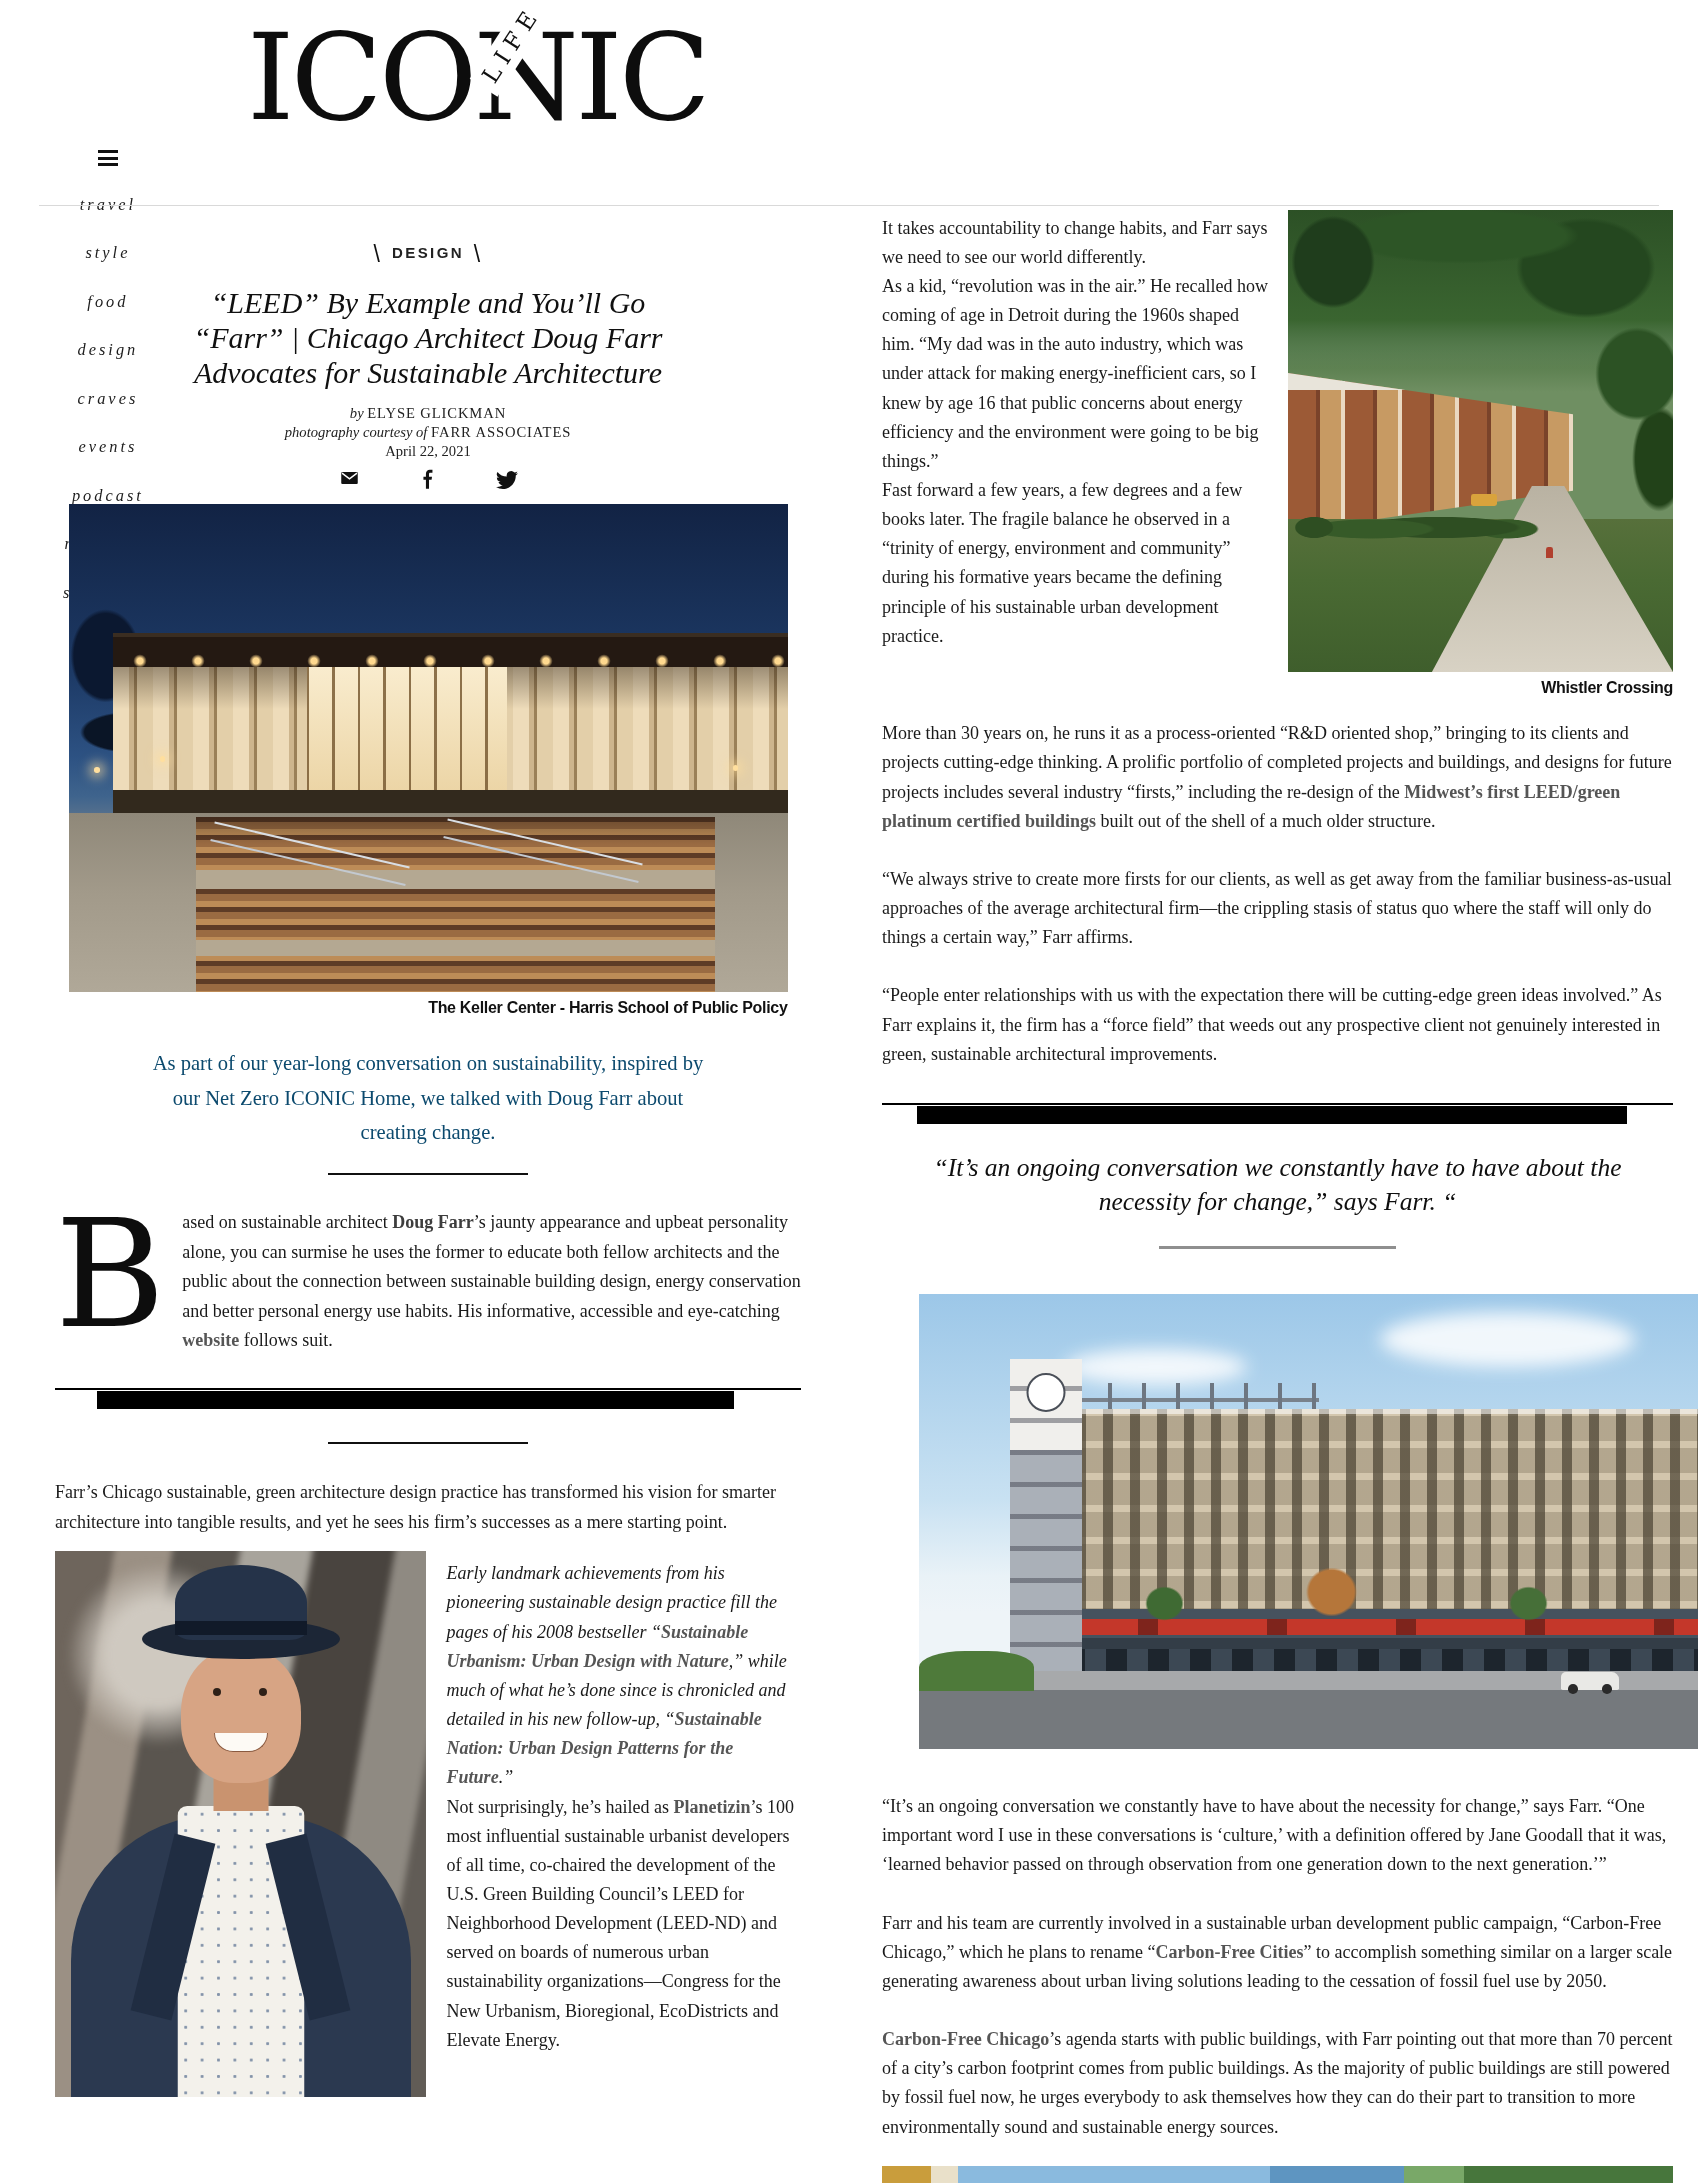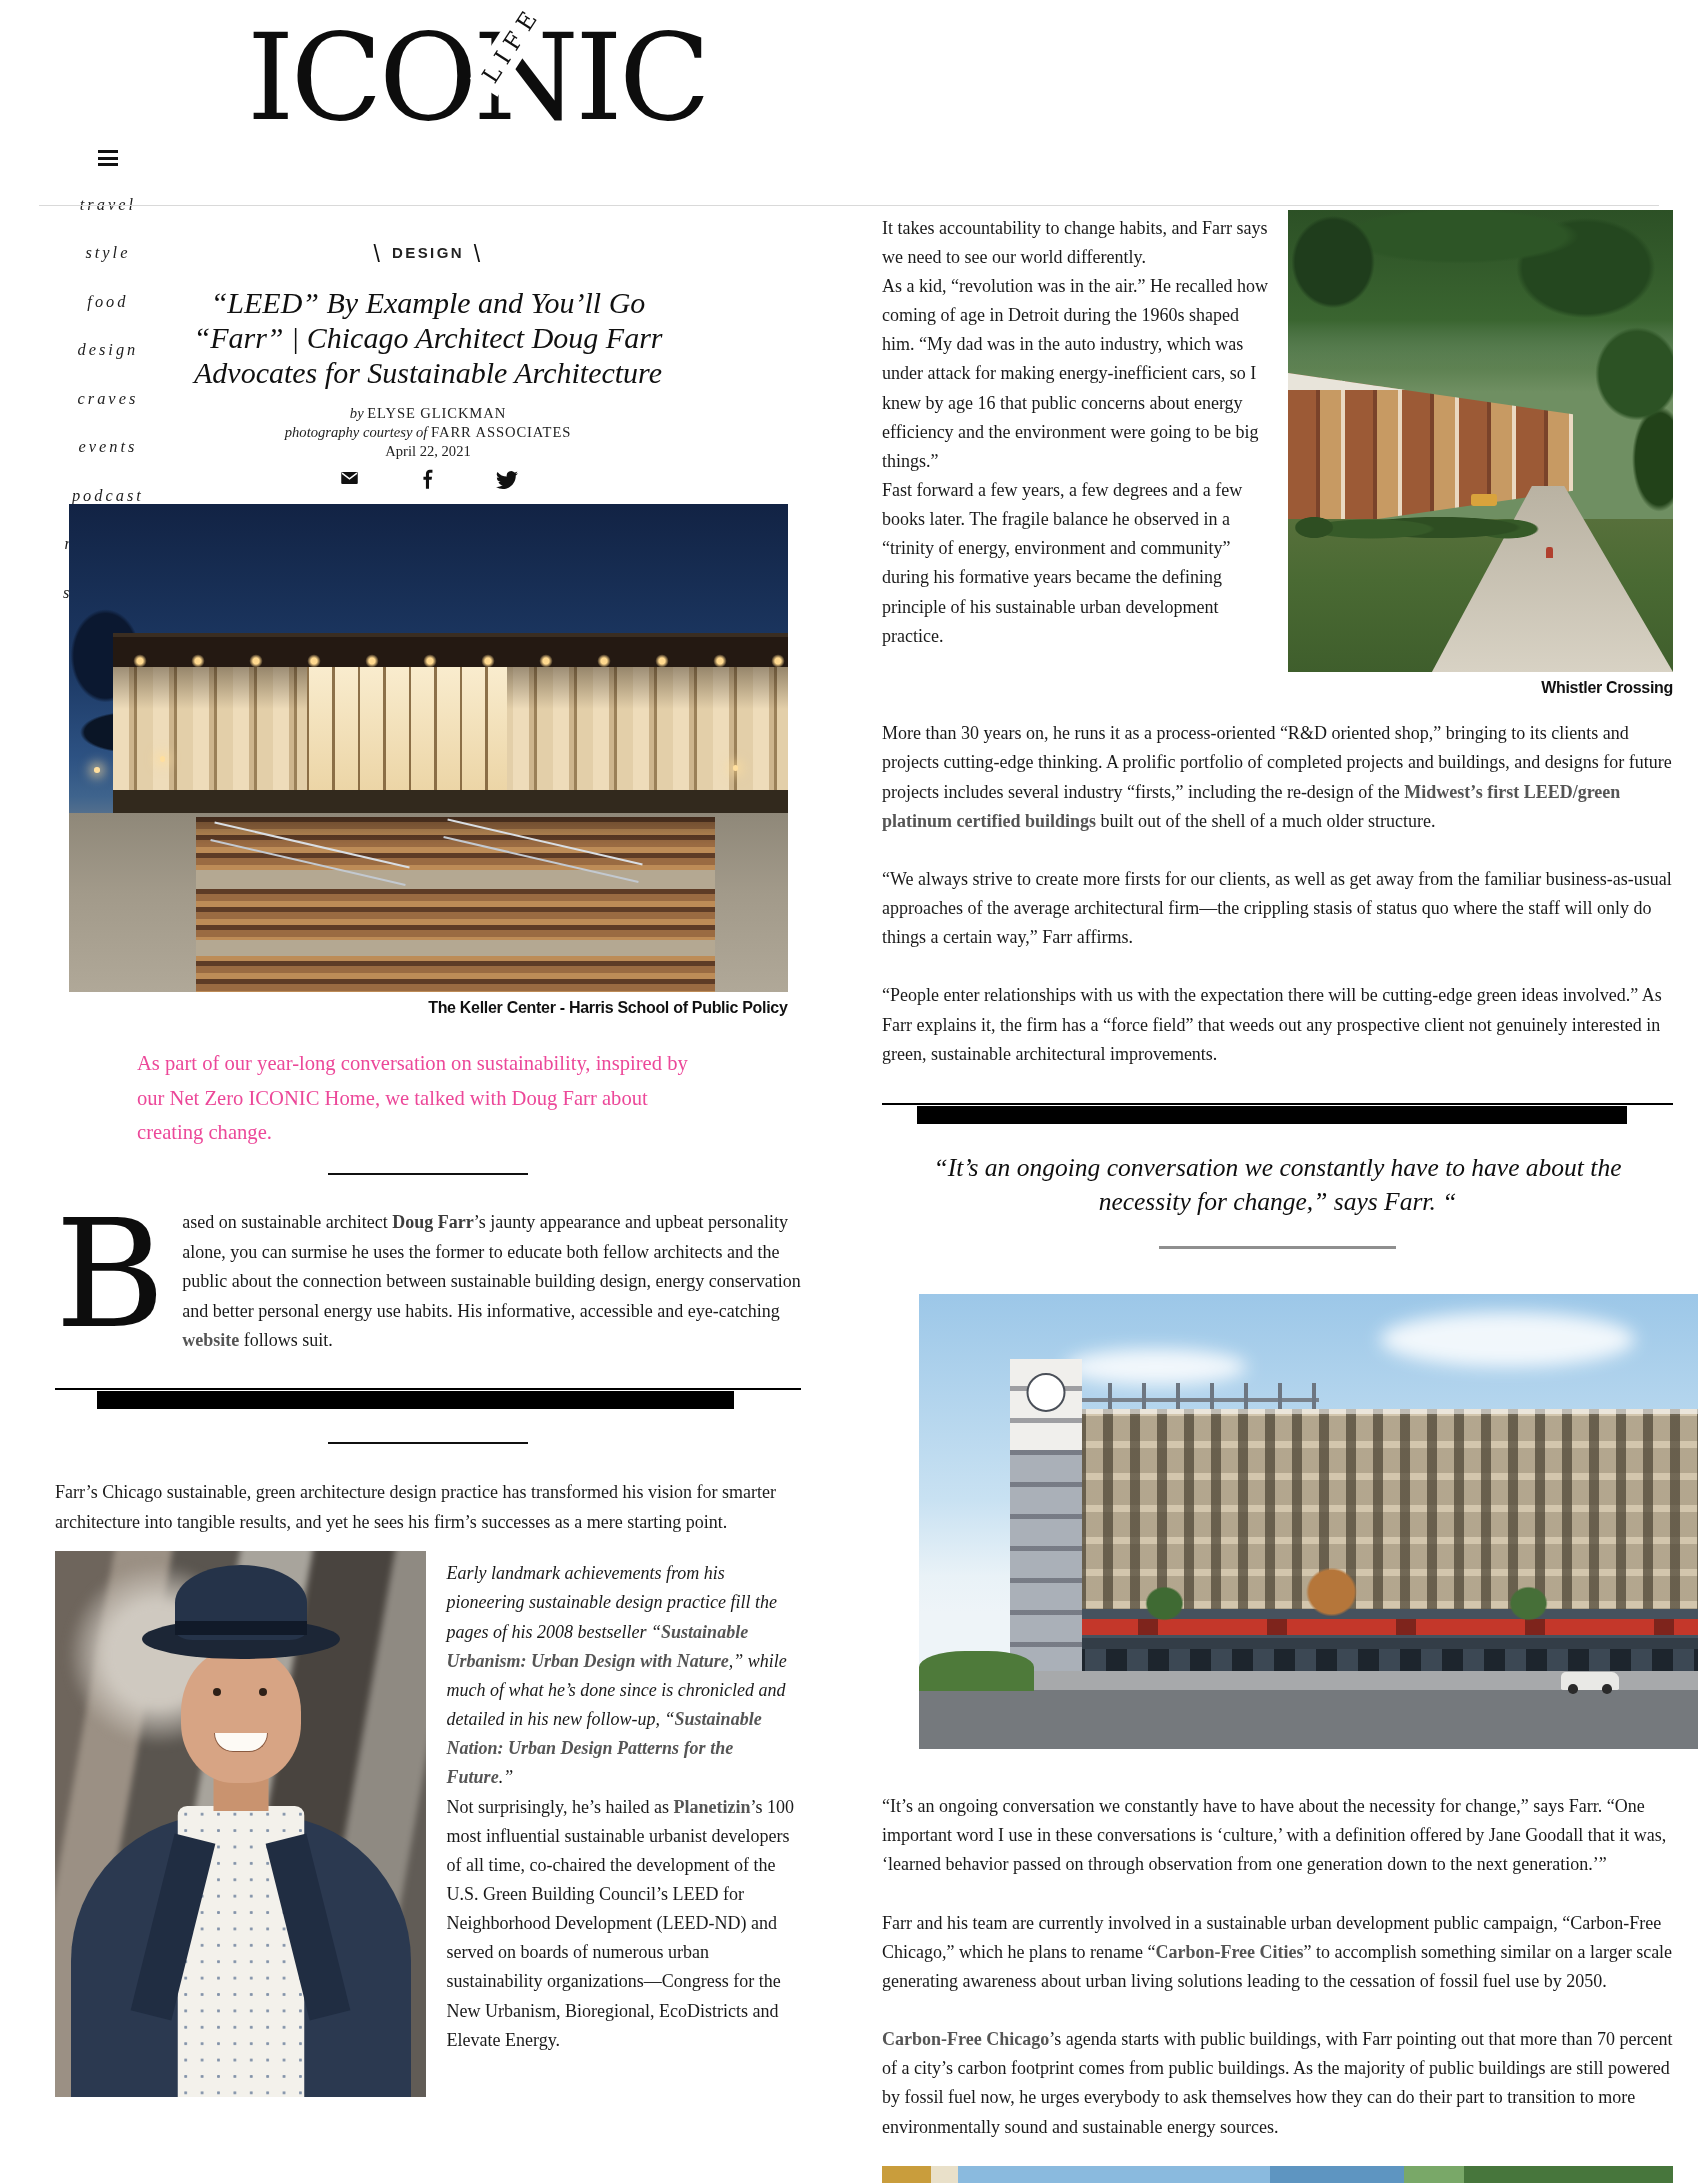--- a/index.html
+++ b/index.html
@@ -30,21 +30,21 @@
   .tag{margin-top:17px;text-align:center;font-family:"Liberation Sans", sans-serif;font-weight:700;font-size:15px;letter-spacing:2.4px;color:#222;}
   .tag .slash{font-weight:400;font-size:23px;vertical-align:-3.6px;margin:0 9.7px;color:#111;}
   .title{margin:18px auto 0;max-width:582px;text-align:center;font-style:italic;font-size:30px;line-height:1.16;color:#101010;}
   .byline{margin-top:13.3px;text-align:center;font-size:14.6px;line-height:1.3;color:#222;}
   .byline .it{font-style:italic;}
   .byline .caps{letter-spacing:0.9px;}
   .socials{margin-top:8.5px;display:flex;justify-content:center;gap:56px;align-items:center;}
   .social-btn{width:23px;height:23px;display:inline-block;cursor:pointer;}
   .figure{width:719px;margin:12px auto 0;}
   .caption{margin-top:7.3px;text-align:right;font-family:"Liberation Sans", sans-serif;font-weight:700;font-size:16px;letter-spacing:-0.3px;color:#111;}
-  .intro{margin:29px auto 0;max-width:582px;font-size:20.6px;line-height:1.66;color:#ec4899;}
+  .intro{margin:29px auto 0;max-width:582px;text-align:center;font-size:20.6px;line-height:1.66;color:#0c4a6e;}
   .divider{width:200px;height:2.4px;background:#101010;margin:24px auto 0;}
   .divider.mt54{margin-top:33px;}
   .lead{margin-top:33px;font-size:18px;line-height:1.64;color:#1a1a1a;}
   .lead::after{content:"";display:block;clear:both;}
   .dropcap{float:left;font-family:"DejaVu Serif", serif;font-size:150px;line-height:.78;margin:7.3px 17px 0 0;color:#0d0d0d;}
   .bar-rule{margin-top:32px;border-top:2.4px solid #000;}
   .bar-rule .bar{height:18px;background:#000;margin-top:1.2px;}
   .bar-left{width:637px;margin-left:42px;}
   .pullquote{margin:24px auto 0;max-width:734px;text-align:center;font-style:italic;font-size:25.5px;line-height:1.33;color:#0f0f0f;}
   .para{margin-top:34px;font-size:18px;line-height:1.64;}

